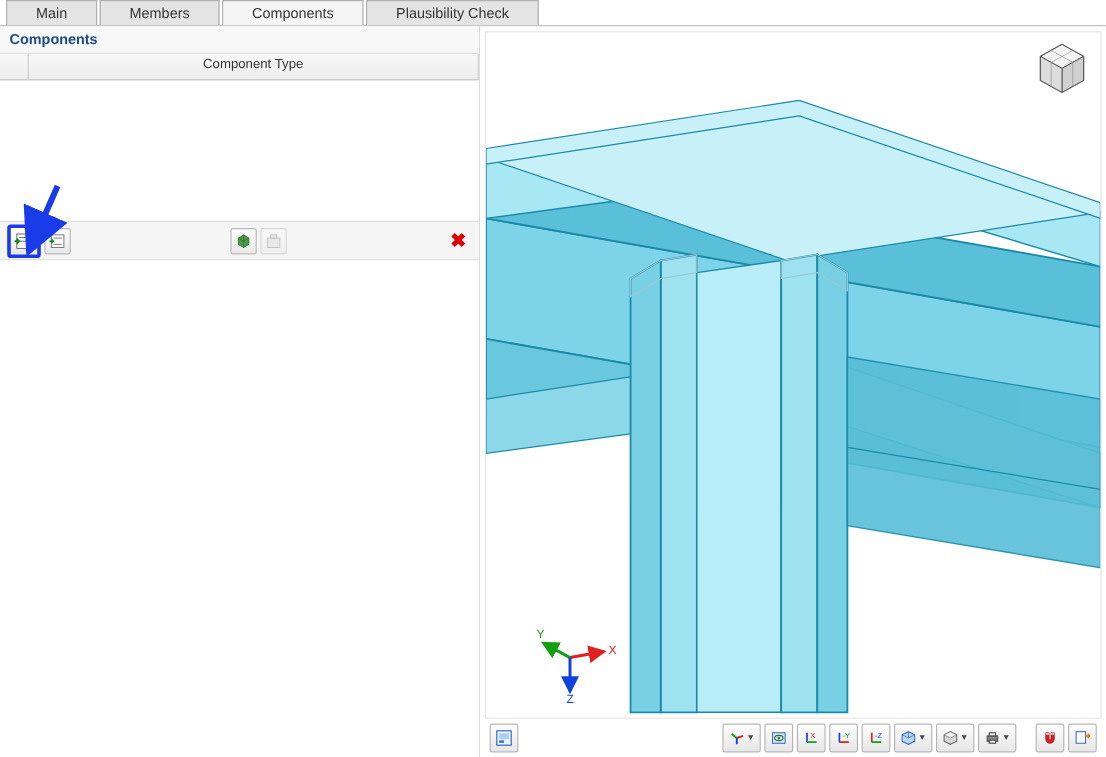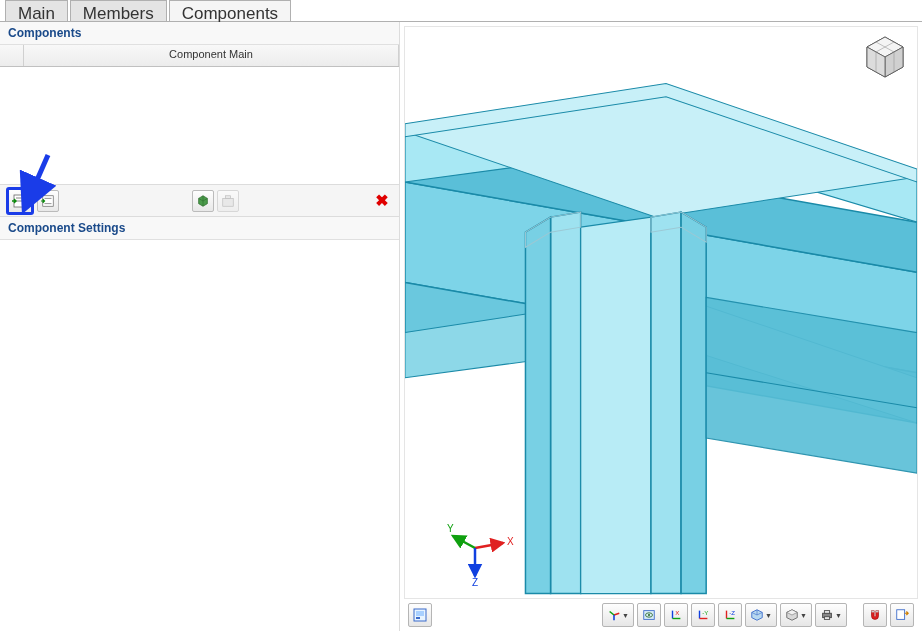--- a/index.html
+++ b/index.html
@@ -12,28 +12,28 @@
     overflow: hidden;
   }
   .tab-bar {
     display: flex;
     background: #ffffff;
     border-bottom: 1px solid #b0b0b0;
     padding-left: 5px;
     height: 22px;
   }
   .tab {
-    padding: 3px 12px;
+    padding: 3px 24px;
     background: #e4e4e4;
     border: 1px solid #b0b0b0;
     border-bottom: none;
     margin-right: 2px;
     color: #333;
     cursor: pointer;
-    font-size: 17px;
+    font-size: 12px;
   }
   .tab.active {
     background: #f5f5f5;
     font-weight: normal;
   }
   .main-area {
     display: flex;
     height: calc(100% - 22px);
   }
   .left-panel {
@@ -174,30 +174,31 @@
   }
   .dd { font-size: 7px; margin-left:1px; color:#444; }
 </style>
 </head>
 <body>
 
 <div class="tab-bar">
   <div class="tab">Main</div>
   <div class="tab">Members</div>
   <div class="tab active">Components</div>
+  <div class="tab">Plausibility Check</div>
 </div>
 
 <div class="main-area">
   <div class="left-panel">
     <div class="panel-header">Components</div>
 
     <div class="table-container">
       <div class="grid-header">
         <div class="grid-header-cell"></div>
-        <div class="grid-header-cell">Component Main</div>
+        <div class="grid-header-cell">Component Type</div>
       </div>
     </div>
 
     <div class="panel-toolbar">
       <div class="tb-btn highlight">
         <svg width="16" height="16" viewBox="0 0 16 16">
           <rect x="2" y="2" width="12" height="12" fill="#fff" stroke="#666" stroke-width="0.8"></rect>
           <line x1="4" y1="5" x2="12" y2="5" stroke="#666" stroke-width="0.8"></line>
           <line x1="4" y1="8" x2="12" y2="8" stroke="#666" stroke-width="0.8"></line>
           <path d="M 0 8 L 4 8 M 2 6 L 4 8 L 2 10" stroke="#0a8a0a" stroke-width="1.4" fill="none"></path>
@@ -223,21 +224,20 @@
           <rect x="2" y="5" width="12" height="9" fill="#ddd" stroke="#888" stroke-width="0.8"></rect>
           <rect x="5" y="2" width="6" height="3" fill="#ddd" stroke="#888" stroke-width="0.8"></rect>
         </svg>
       </div>
       <div class="spacer"></div>
       <div class="tb-btn" style="border:none; background:transparent;">
         <span class="delete-x">✖</span>
       </div>
     </div>
 
-    <div class="panel-header">Component Settings</div>
     <div class="settings-panel"></div>
 
     <svg class="arrow-annotation" width="50" height="70">
       <defs>
         <marker id="ah" markerWidth="8" markerHeight="8" refX="6" refY="4" orient="auto">
           <path d="M0,0 L8,4 L0,8 Z" fill="#1a3ce8"></path>
         </marker>
       </defs>
       <path d="M 30 5 L 8 55" stroke="#1a3ce8" stroke-width="5" marker-end="url(#ah)" fill="none"></path>
     </svg>

